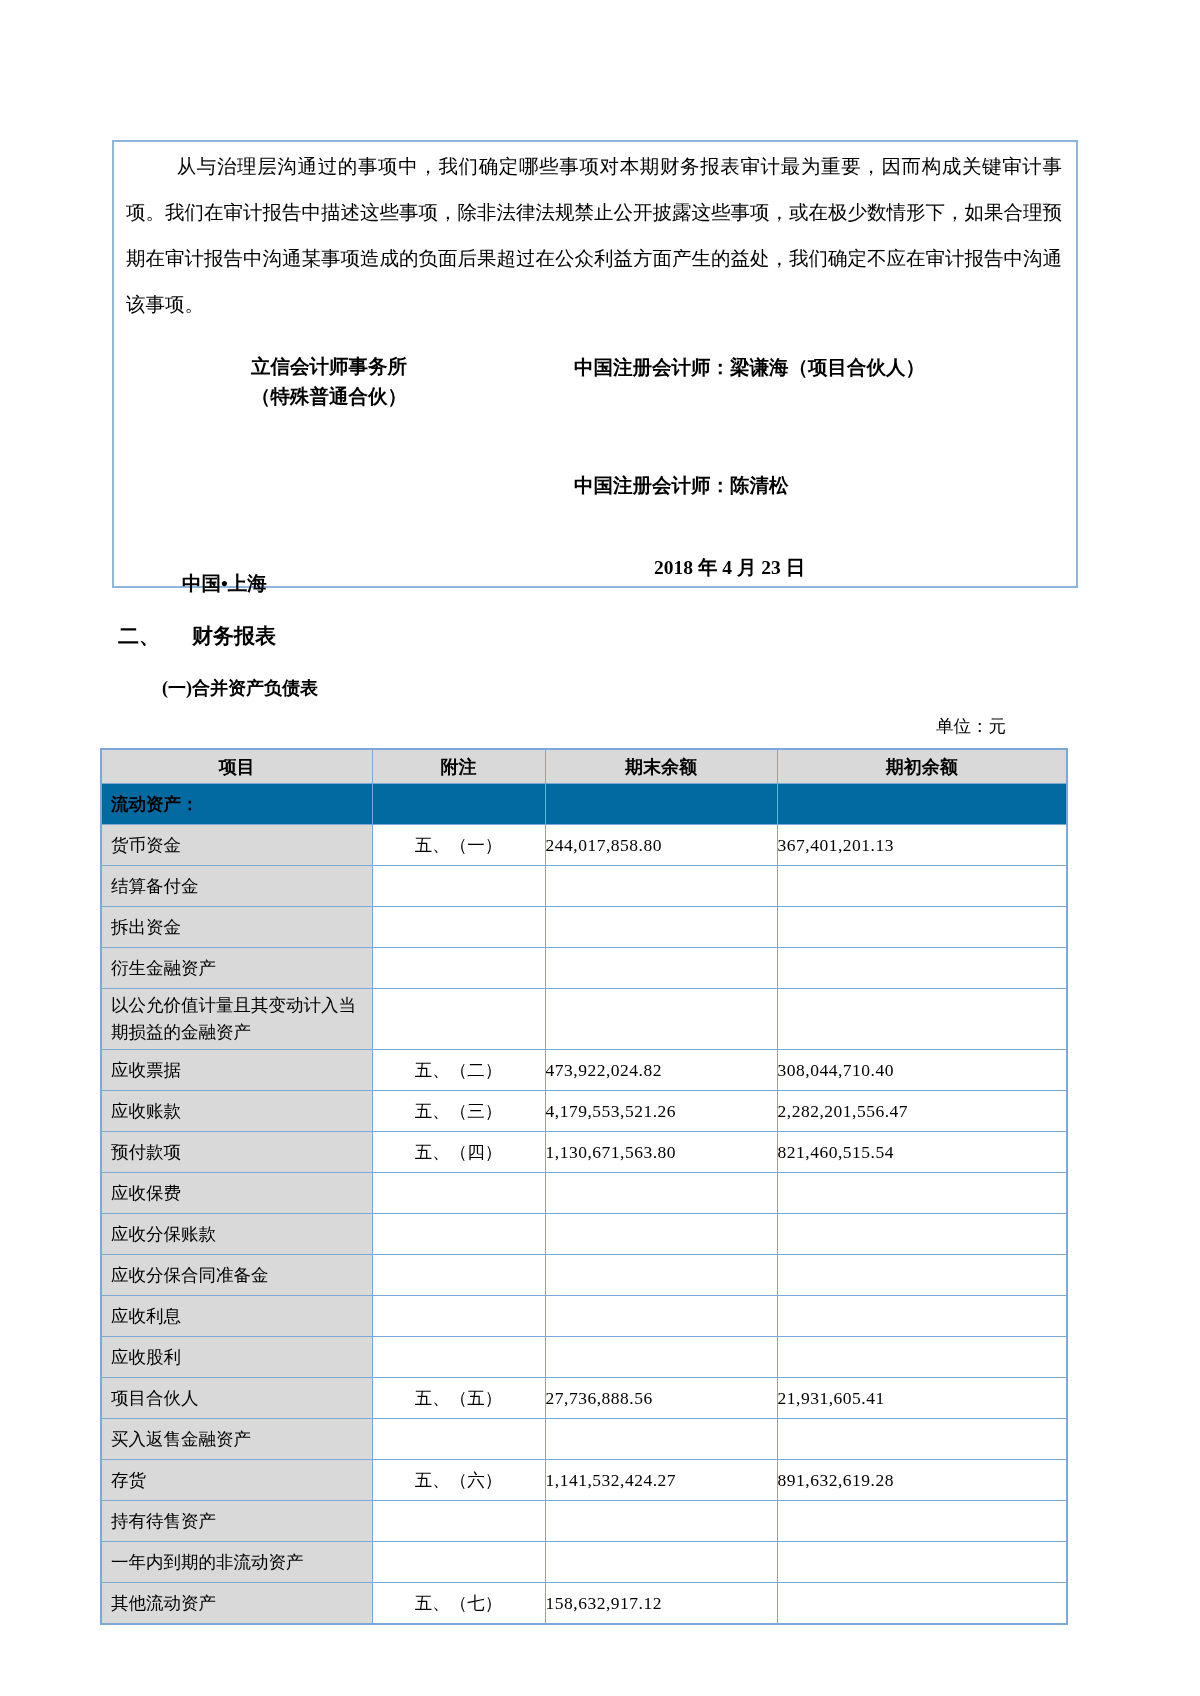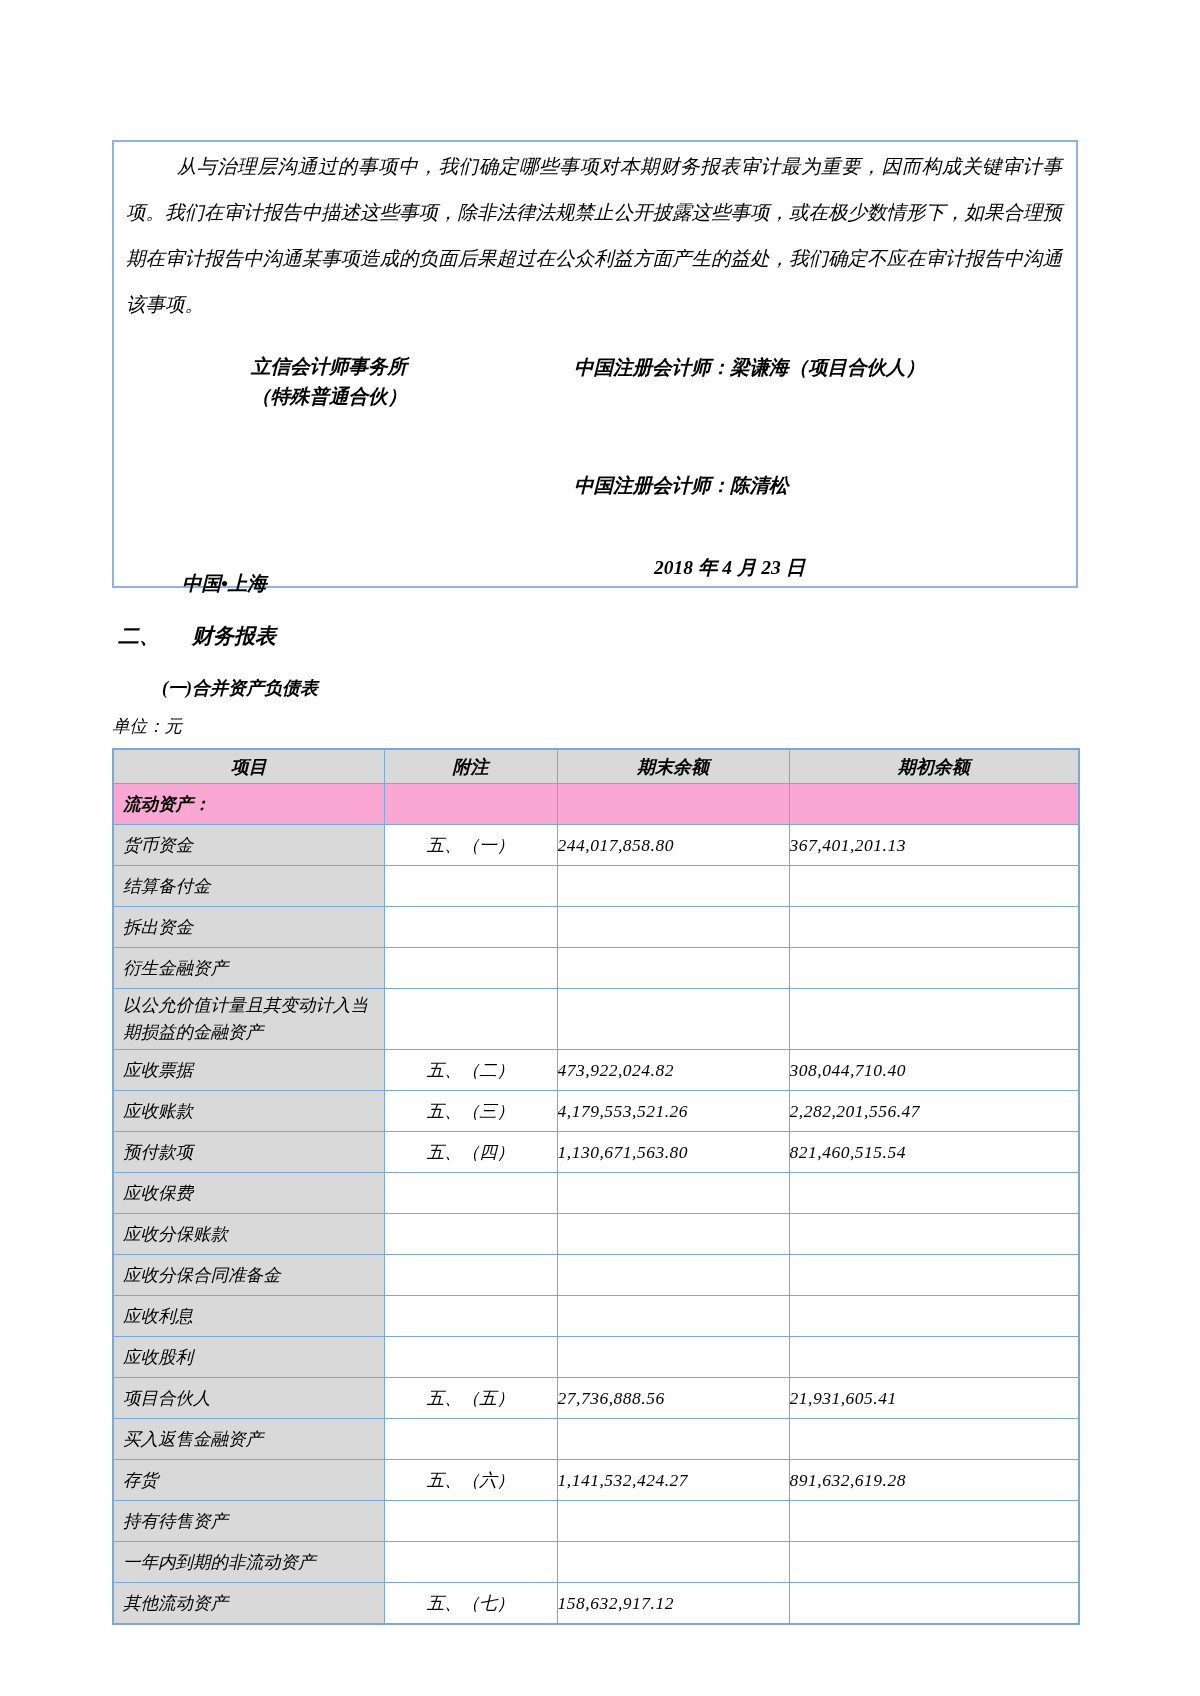--- a/index.html
+++ b/index.html
@@ -5,21 +5,20 @@
   html,body{margin:0;padding:0;}
   body{background:#ffffff;}
   .page{
     position:relative;
     width:1200px;
     height:1696px;
     background:#ffffff;
     color:#000;
     font-family:"Liberation Serif","DejaVu Serif",serif;
     overflow:hidden;
-    font-style:italic;
   }
   
   .audit-box{
     position:absolute;
     left:112px; top:140px;
     width:962px; height:444px;
     border:2px solid #8eb4e0;
     background:#ffffff;
   }
   .audit-para{
@@ -44,26 +43,26 @@
   }
   .sec-heading .hnum{display:inline-block;width:74px;}
   .sub-heading{
     position:absolute; left:118px; top:676px;
     font-size:18px; font-weight:bold;text-align:right;
   }
   .sub-heading .hnum{display:inline-block;width:74px;}
   .unit-label{
     position:absolute; left:112px; top:714px;
     width:966px; box-sizing:border-box;
-    padding-right:72px;
+    text-align:right; padding-right:72px;
     font-size:17.5px;
   }
   
   .bs-table{
-    position:absolute; left:112px; top:748px;
+    position:absolute; left:100px; top:748px;
     width:966px;
     border-collapse:collapse;
     border:2px solid #7aa9d9;
     font-size:17.5px;
     table-layout:fixed;
   }
   .bs-table col.c-item{width:271px;}
   .bs-table col.c-note{width:173px;}
   .bs-table col.c-end{width:232px;}
   .bs-table col.c-beg{width:290px;}
@@ -81,21 +80,21 @@
   }
   .bs-table td{height:34px;}
   .bs-table td.item{
     background:#d9d9d9;
     padding:3px 6px 3px 9px;
     text-align:left;
     line-height:27px;
   }
   .bs-table td.note{text-align:center;}
   .bs-table td.num{text-align:left;padding-right:10px;letter-spacing:0.5px;}
-  .bs-table tr.sec-row td{background:#f9a8d4;}
+  .bs-table tr.sec-row td{background:#0369a1;}
   .bs-table tr.sec-row td.item{font-weight:bold;}
 </style>
 </head>
 <body>
 
 <div class="page">
 
   <div class="audit-box">
     <p class="audit-para">从与治理层沟通过的事项中，我们确定哪些事项对本期财务报表审计最为重要，因而构成关键审计事项。我们在审计报告中描述这些事项，除非法律法规禁止公开披露这些事项，或在极少数情形下，如果合理预期在审计报告中沟通某事项造成的负面后果超过在公众利益方面产生的益处，我们确定不应在审计报告中沟通该事项。</p>
 

